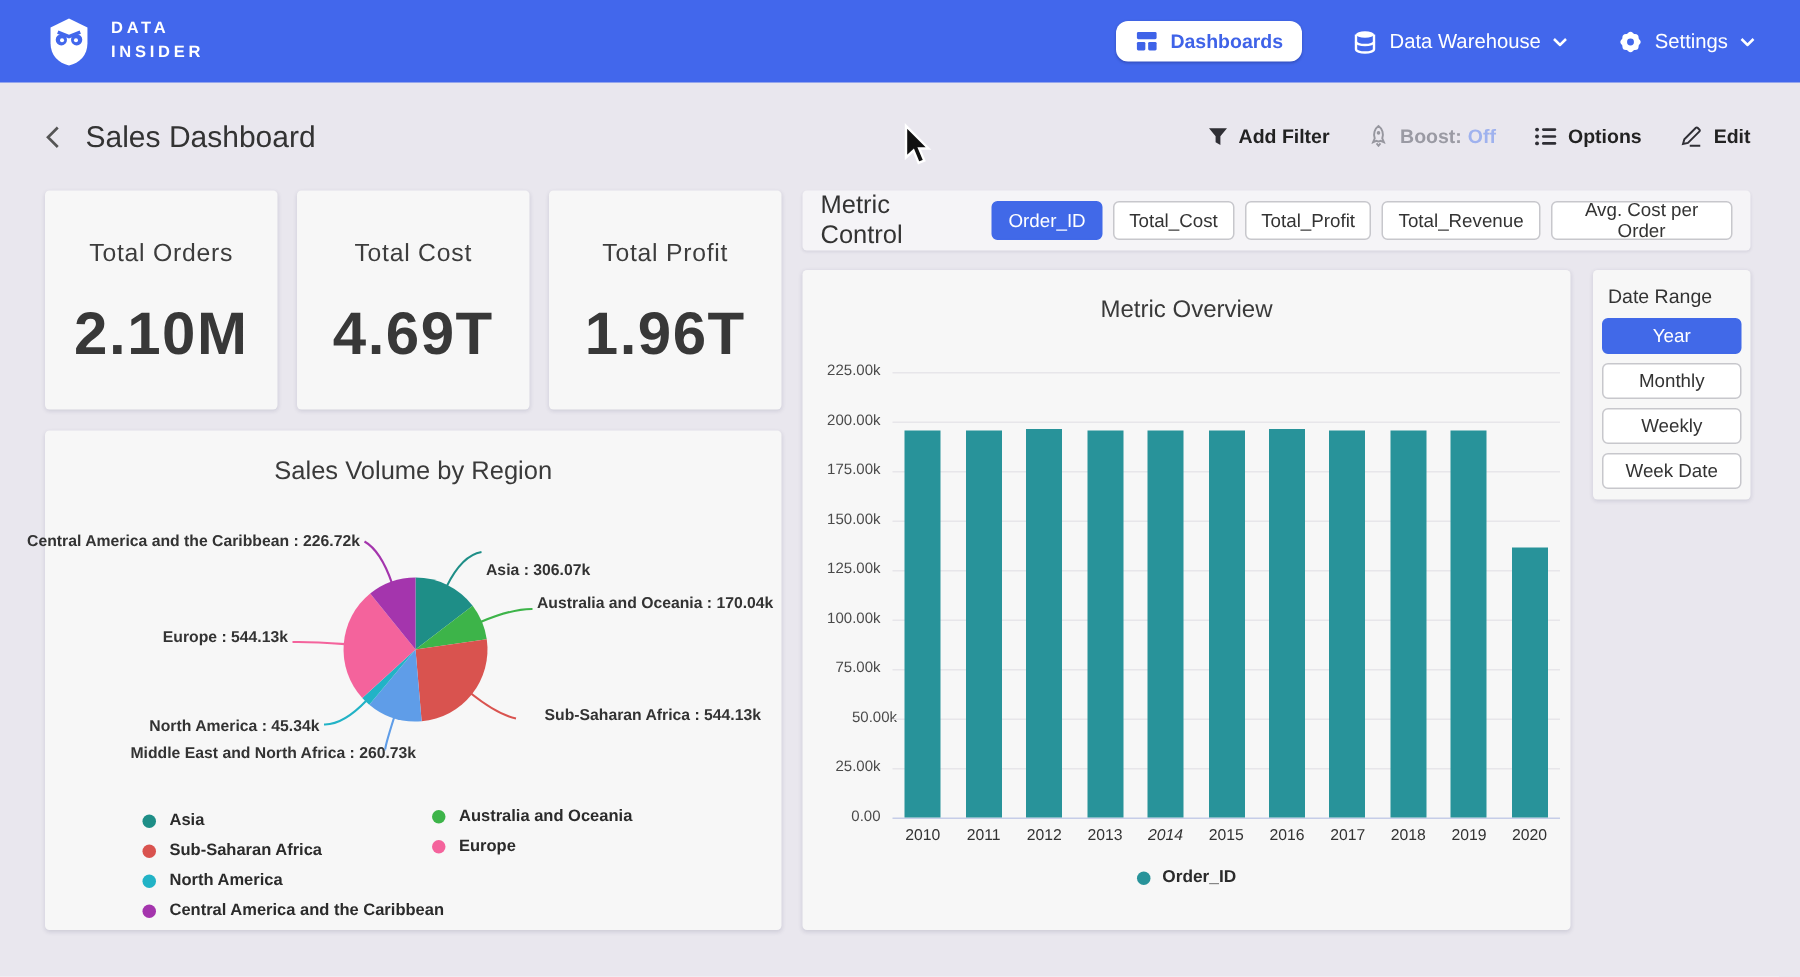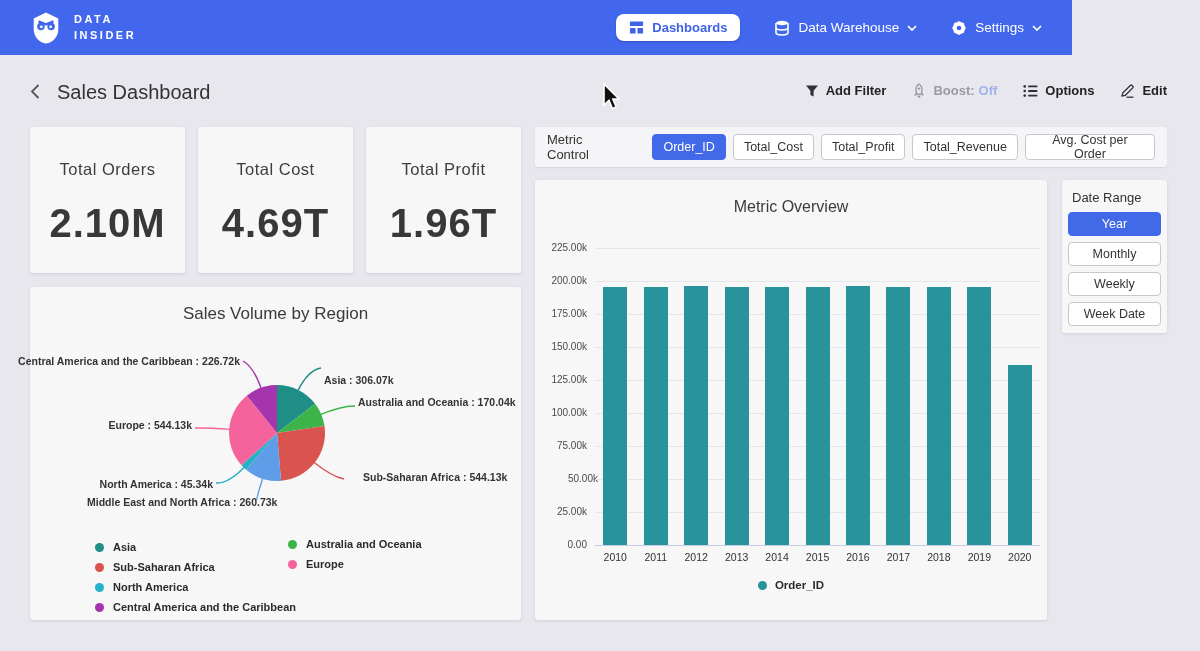--- a/index.html
+++ b/index.html
@@ -2,21 +2,21 @@
 <html><head>
 <meta charset="utf-8">
 <style>
   * { margin:0; padding:0; box-sizing:border-box; }
   html,body { width:1200px; height:651px; }
   body { font-family:"Liberation Sans","DejaVu Sans",sans-serif; }
   #app { position:relative; width:1200px; height:651px; background:#e9e7ee; overflow:hidden; }
   .abs { position:absolute; }
 
   
-  #topnav { left:0; top:0; width:1072px; height:55px; background:#4267ec; display:flex; align-items:center; }
+  #topnav { left:0; top:0; width:1200px; height:55px; background:#4267ec; display:flex; align-items:center; }
   .brand { display:flex; align-items:center; gap:10px; margin-left:28px; }
   .brand-text { color:#fff; font-size:11px; font-weight:bold; letter-spacing:2.5px; line-height:1.45; }
   .nav-right { margin-left:auto; display:flex; align-items:center; gap:34px; margin-right:30px; }
   .nav-item { display:flex; align-items:center; gap:8px; color:#fff; font-size:13.5px; cursor:pointer; }
   .pill { background:#fff; border-radius:8px; padding:6px 13px; display:flex; align-items:center; gap:8px;
           color:#3f63e8; font-size:13px; font-weight:bold; box-shadow:0 1px 2px rgba(0,0,40,.25); cursor:pointer; }
 
   
   .hdr-title { left:57px; top:81px; font-size:20px; color:#333; }
   .hdr-actions { right:33px; top:83px; display:flex; align-items:center; gap:26px; }
@@ -26,21 +26,21 @@
 
   
   .card { background:#f7f7f7; border-radius:3px; box-shadow:0 1px 3px rgba(50,50,90,.15); }
   .kpi { width:155px; height:146px; top:127px; text-align:center; }
   .kpi-label { margin-top:33px; font-size:16.5px; color:#3d3d3d; letter-spacing:.5px; }
   .kpi-value { margin-top:22px; font-size:40px; font-weight:bold; color:#383838; letter-spacing:1px; }
 
   
   #metric-strip { left:535px; top:127px; width:632px; height:40px; background:#f5f4f7; border-radius:3px;
                   display:flex; align-items:center; gap:7px; padding:0 12px; box-shadow:0 1px 2px rgba(50,50,90,.10); }
-  #metric-strip .mc-label { font-size:13px; color:#333; margin-right:18px; }
+  #metric-strip .mc-label { font-size:17px; color:#333; margin-right:4px; }
   .chip { height:26px; padding:0 10px; background:#fff; border:1px solid #c7c7cc; border-radius:4px;
           font-size:12.5px; color:#333; display:flex; align-items:center; cursor:pointer; font-family:inherit; }
   .chip.sel { background:#4169e8; border-color:#4169e8; color:#fff; }
 
   
   #pie-card { left:30px; top:287px; width:491px; height:333px; }
   .chart-title { text-align:center; font-size:17px; color:#3a3a3a; padding-top:17px; }
   .pie-lbl { position:absolute; font-size:10.5px; font-weight:bold; color:#333; white-space:nowrap; }
   .pie-legend-item { display:flex; align-items:center; gap:9px; height:20px; font-size:11px; font-weight:bold; color:#2b2b2b; }
   .dot { width:9px; height:9px; border-radius:50%; flex:none; }
@@ -300,21 +300,21 @@
         <div class="vbar" style="left: 291.4px; width: 24px; height: 258.1px; background: rgb(40, 147, 154);"></div>
         <div class="vbar" style="left: 331.9px; width: 24px; height: 257.8px; background: rgb(40, 147, 154);"></div>
         <div class="vbar" style="left: 372.3px; width: 24px; height: 258.1px; background: rgb(40, 147, 154);"></div>
         <div class="vbar" style="left: 412.8px; width: 24px; height: 179.8px; background: rgb(40, 147, 154);"></div>
       </div>
     <div id="bar-xticks">
         <div class="xtick" style="left: 60px; width: 40.5px; top: 371px;">2010</div>
         <div class="xtick" style="left: 100.5px; width: 40.5px; top: 371px;">2011</div>
         <div class="xtick" style="left: 140.9px; width: 40.5px; top: 371px;">2012</div>
         <div class="xtick" style="left: 181.4px; width: 40.5px; top: 371px;">2013</div>
-        <div class="xtick" style="left: 221.8px; width: 40.5px; top: 371px;">2014</div>
+        <div class="xtick" style="left: 221.8px; width: 40.5px; top: 371px; font-style: italic;">2014</div>
         <div class="xtick" style="left: 262.3px; width: 40.5px; top: 371px;">2015</div>
         <div class="xtick" style="left: 302.7px; width: 40.5px; top: 371px;">2016</div>
         <div class="xtick" style="left: 343.2px; width: 40.5px; top: 371px;">2017</div>
         <div class="xtick" style="left: 383.6px; width: 40.5px; top: 371px;">2018</div>
         <div class="xtick" style="left: 424.1px; width: 40.5px; top: 371px;">2019</div>
         <div class="xtick" style="left: 464.5px; width: 40.5px; top: 371px;">2020</div>
       </div>
     <div class="bar-legend">
       <span class="dot" id="bar-legend-dot" style="background: rgb(40, 147, 154);"></span>
       <span>Order_ID</span>

